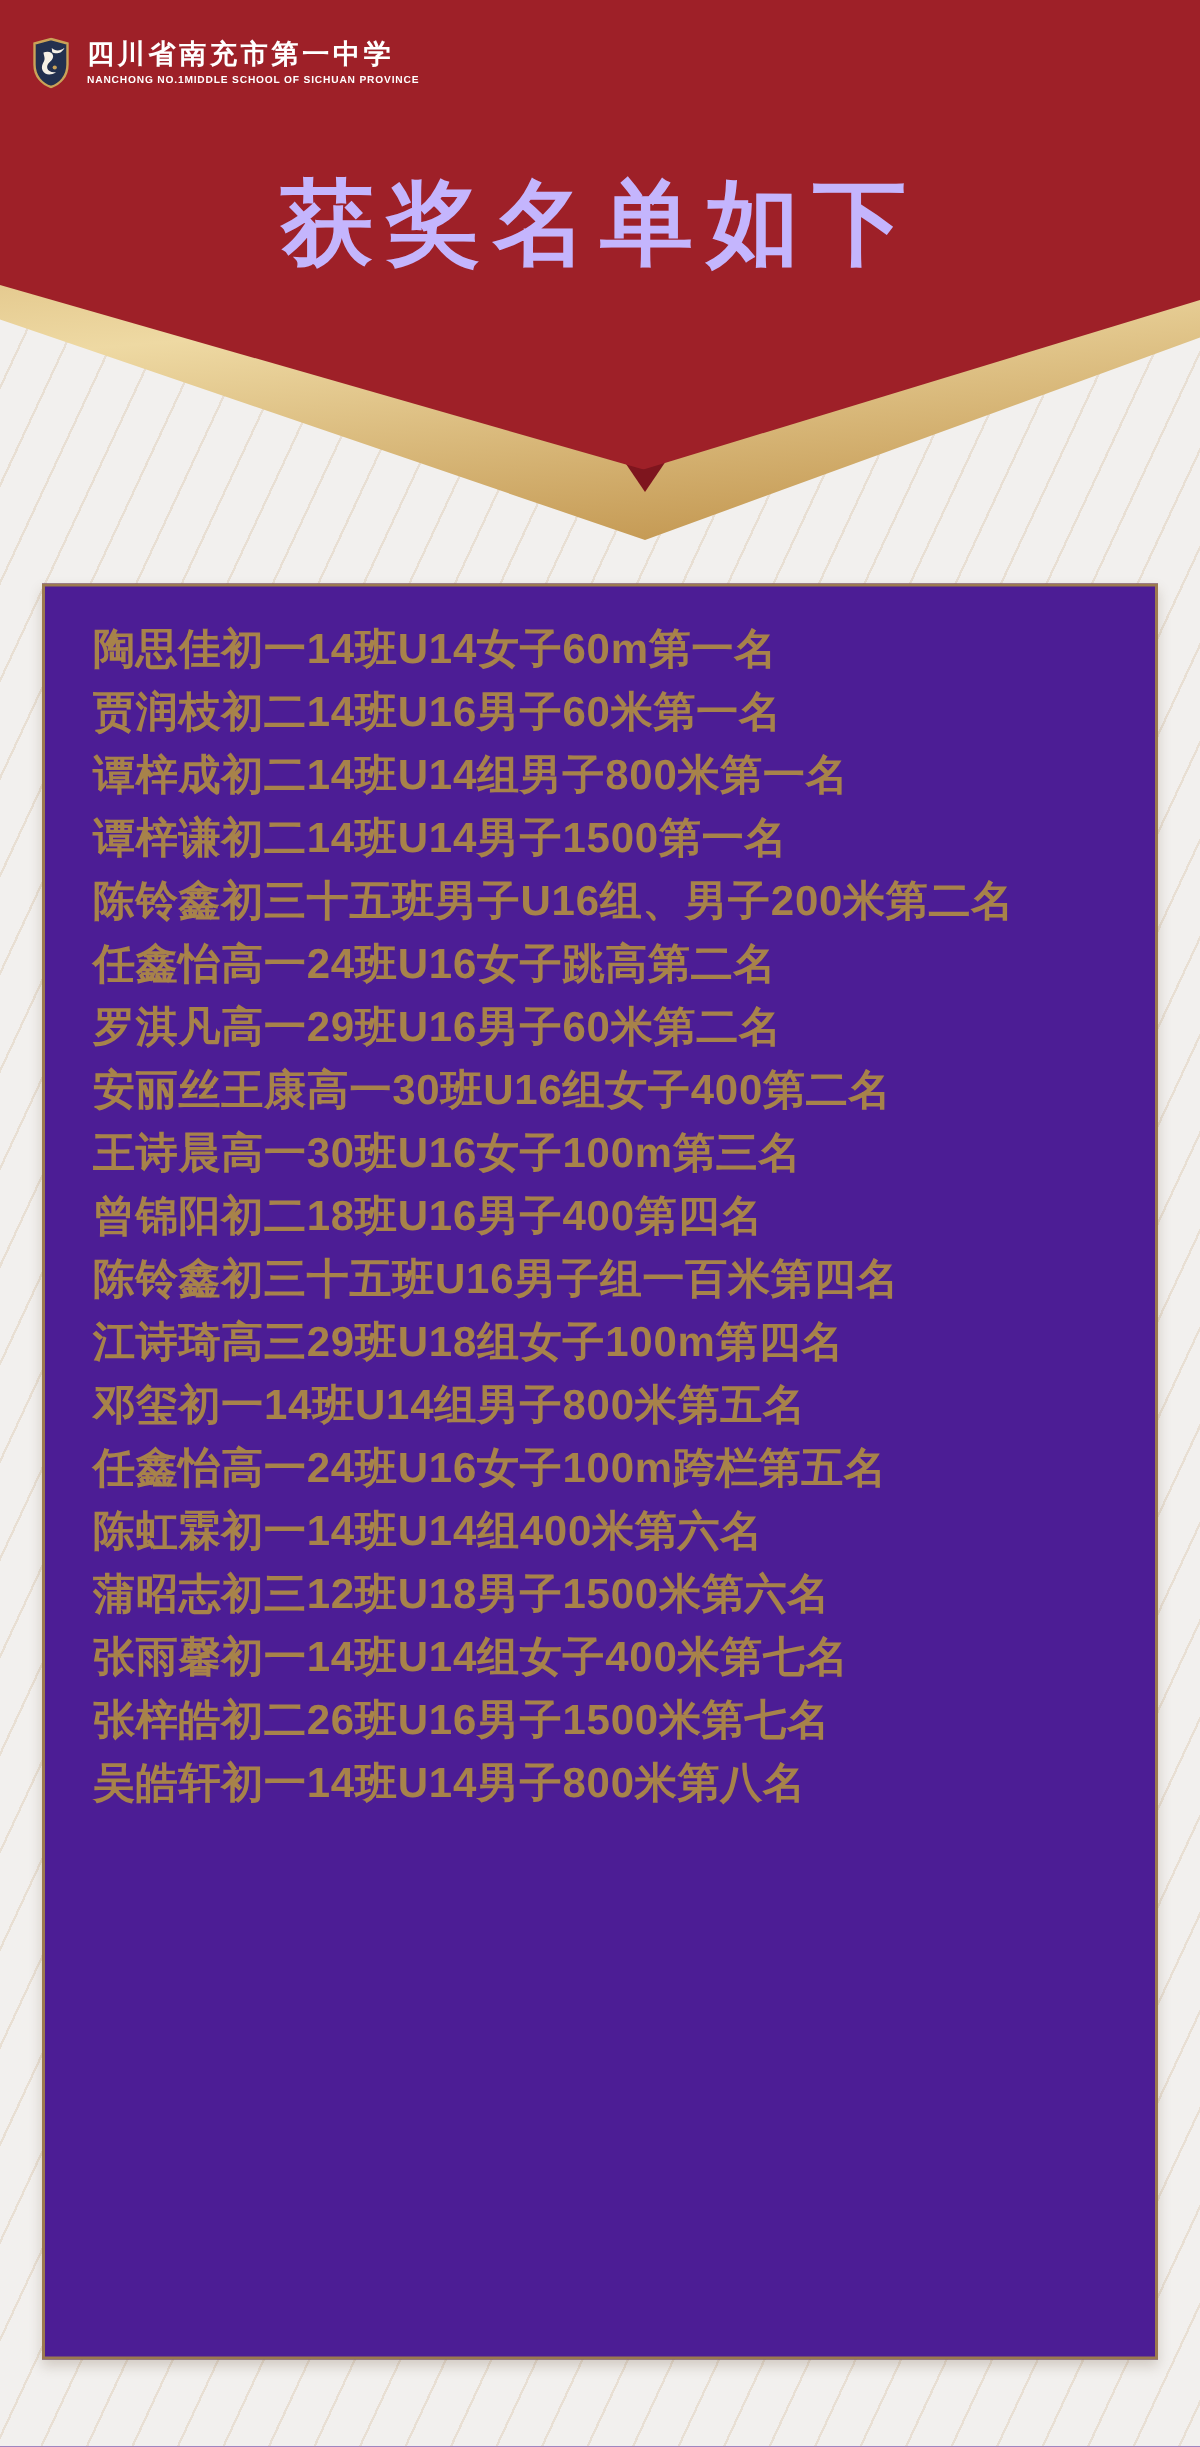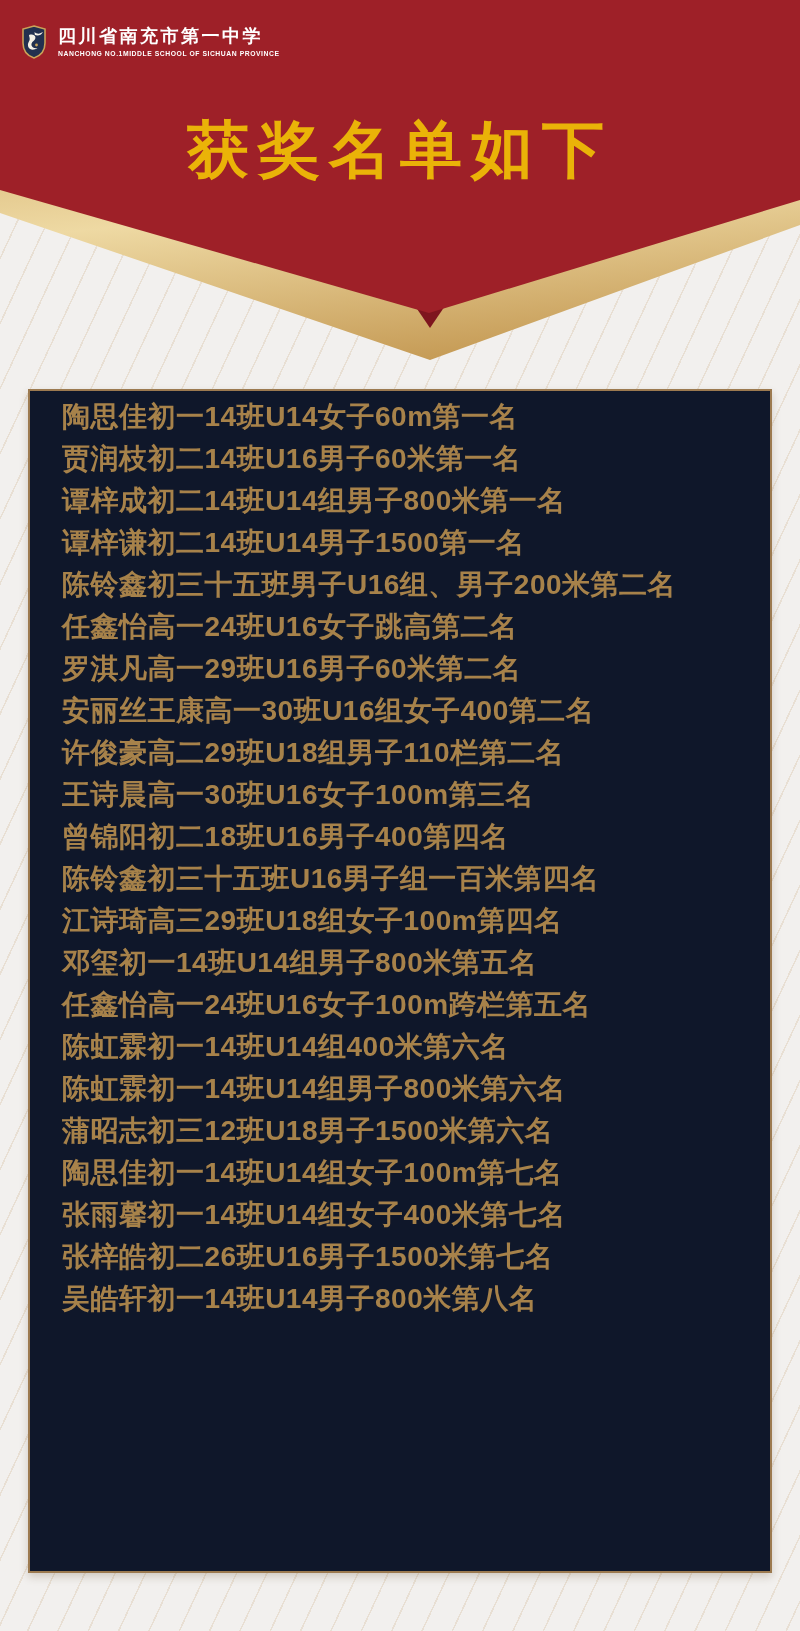--- a/index.html
+++ b/index.html
@@ -39,31 +39,31 @@
   .school-name-zh{
     color:#ffffff;font-size:18px;font-weight:bold;letter-spacing:2.5px;line-height:1.1;
   }
   .school-name-en{
     color:#ffffff;font-size:6.8px;font-weight:bold;letter-spacing:0.55px;margin-top:4px;
   }
 
   
   .banner-title{
     position:absolute;top:116px;left:0;width:800px;text-align:center;
-    color:#eab308;font-size:62px;font-weight:bold;letter-spacing:9px;
+    color:#c4b5fd;font-size:62px;font-weight:bold;letter-spacing:9px;
     line-height:1.1;
   }
 
   
   .award-card{
     position:absolute;left:28px;top:389px;width:744px;height:1184px;
-    box-sizing:border-box;background:#0f172a;
+    box-sizing:border-box;background:#4c1d95;
     border:2px solid #9c7a50;
     box-shadow:0 4px 8px rgba(90,70,40,0.22);
-    padding:5px 14px 0 32px;
+    padding:21px 14px 0 32px;
   }
   .award-row{
     color:#a7824a;font-size:28px;line-height:42px;font-weight:600;
     letter-spacing:0.5px;white-space:nowrap;
   }
 </style>
 </head>
 <body>
 
 <div class="page">
@@ -95,30 +95,27 @@
     <div>
 
     <div class="award-row">陶思佳初一14班U14女子60m第一名</div>
         <div class="award-row">贾润枝初二14班U16男子60米第一名</div>
         <div class="award-row">谭梓成初二14班U14组男子800米第一名</div>
         <div class="award-row">谭梓谦初二14班U14男子1500第一名</div>
         <div class="award-row">陈铃鑫初三十五班男子U16组、男子200米第二名</div>
         <div class="award-row">任鑫怡高一24班U16女子跳高第二名</div>
         <div class="award-row">罗淇凡高一29班U16男子60米第二名</div>
         <div class="award-row">安丽丝王康高一30班U16组女子400第二名</div>
-        <div class="award-row">许俊豪高二29班U18组男子110栏第二名</div>
         <div class="award-row">王诗晨高一30班U16女子100m第三名</div>
         <div class="award-row">曾锦阳初二18班U16男子400第四名</div>
         <div class="award-row">陈铃鑫初三十五班U16男子组一百米第四名</div>
         <div class="award-row">江诗琦高三29班U18组女子100m第四名</div>
         <div class="award-row">邓玺初一14班U14组男子800米第五名</div>
         <div class="award-row">任鑫怡高一24班U16女子100m跨栏第五名</div>
         <div class="award-row">陈虹霖初一14班U14组400米第六名</div>
-        <div class="award-row">陈虹霖初一14班U14组男子800米第六名</div>
         <div class="award-row">蒲昭志初三12班U18男子1500米第六名</div>
-        <div class="award-row">陶思佳初一14班U14组女子100m第七名</div>
         <div class="award-row">张雨馨初一14班U14组女子400米第七名</div>
         <div class="award-row">张梓皓初二26班U16男子1500米第七名</div>
         <div class="award-row">吴皓轩初一14班U14男子800米第八名</div>
       </div>
   </div>
 
 </div>
 
 </body></html>

